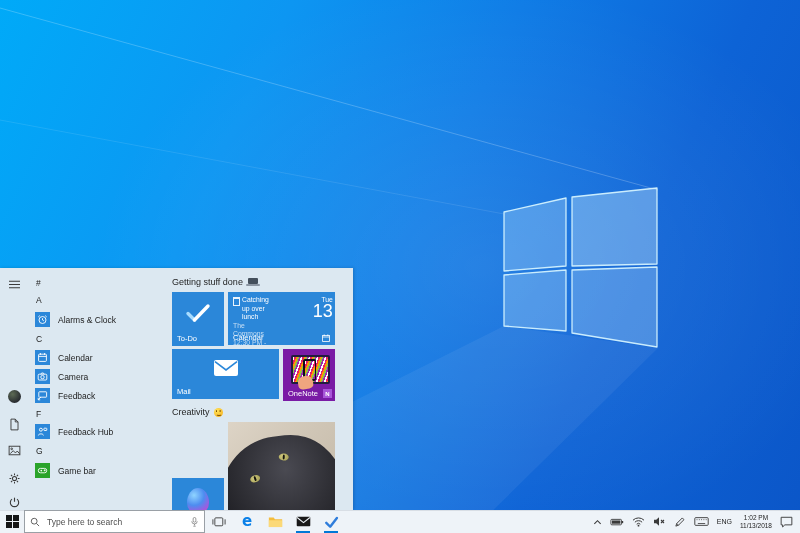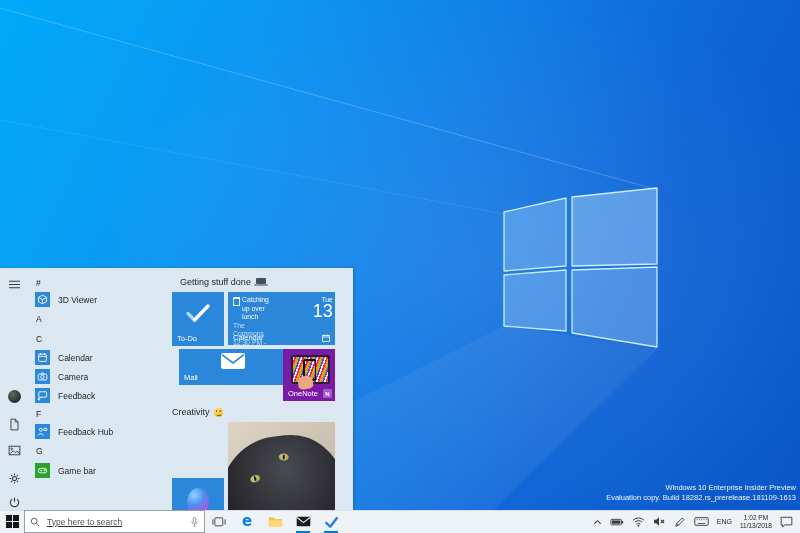--- a/index.html
+++ b/index.html
@@ -86,21 +86,21 @@
     background:radial-gradient(circle at 32% 28%,#8fd4ff,#4d8df0 42%,#a05ae0 72%,#e0558f 100%);}
   .balloon::after{content:'';position:absolute;left:8px;bottom:-3px;border-left:3px solid transparent;
     border-right:3px solid transparent;border-top:4px solid #d8558f;}
 
   
   .taskbar{position:absolute;left:0;top:510px;width:800px;height:23px;background:#eef3f8;
     box-shadow:inset 0 1px 0 #d8dee5;}
   .tb-start{position:absolute;left:0;top:0;width:24px;height:100%;display:flex;align-items:center;justify-content:center;}
   .tb-search{position:absolute;left:24px;top:0;height:100%;width:181px;background:#fff;
     border:1px solid #9aa0a6;box-sizing:border-box;display:flex;align-items:center;padding:0 5px;gap:5px;}
-  .tb-search input{flex:1;border:none;outline:none;background:transparent;font-family:inherit;font-size:8.5px;color:#333;min-width:0;text-decoration:underline;}
+  .tb-search input{flex:1;border:none;outline:none;background:transparent;font-family:inherit;font-size:8.5px;color:#333;min-width:0;}
   .tb-search input::placeholder{color:#4f4f4f;opacity:1;}
   .tb-apps{position:absolute;left:205px;top:0;height:100%;display:flex;}
   .tb-btn{width:28px;height:100%;display:flex;align-items:center;justify-content:center;position:relative;}
   .tb-btn.run::after{content:'';position:absolute;bottom:0;left:7px;right:7px;height:2px;background:#0078d7;}
   .edge-e{font-size:15px;font-weight:bold;color:#0a80e8;font-family:"DejaVu Sans",sans-serif;line-height:15px;}
   .tb-tray{position:absolute;right:0;top:0;height:100%;display:flex;align-items:center;padding-right:3px;}
   .tray-btn{height:100%;display:flex;align-items:center;justify-content:center;padding:0 4px;}
   .lang{font-size:7px;color:#222;}
   .clock{font-size:6.5px;line-height:8px;text-align:center;color:#222;padding:0 4px;}
 </style>
@@ -115,24 +115,20 @@
       <line x1="0" y1="120" x2="504" y2="214" stroke="rgba(255,255,255,.10)" stroke-width="1"></line>
       <polygon points="504,326 658,348 470,533 90,533" fill="rgba(255,255,255,.06)"></polygon>
       <polygon points="0,533 0,370 290,533" fill="rgba(255,255,255,.05)"></polygon>
       <g fill="rgba(195,232,255,.30)" stroke="rgba(215,245,255,.92)" stroke-width="1.3" stroke-linejoin="round">
         <polygon points="504,212 566,198 566,266 504,271"></polygon>
         <polygon points="572,197 657,188 657,264 572,266" fill="rgba(210,240,255,.36)"></polygon>
         <polygon points="504,275 566,270 566,331 504,326"></polygon>
         <polygon points="572,270 657,267 657,347 572,333"></polygon>
       </g>
     </svg>
-    <div class="watermark">
-      <div>Windows 10 Enterprise Insider Preview</div>
-      <div>Evaluation copy. Build 18282.rs_prerelease.181109-1613</div>
-    </div>
   </div>
 
   <div class="startmenu">
 
     <div class="rail">
       <div class="rail-btn" style="top:8px">
         <svg width="13" height="11" viewBox="0 0 14 12" fill="none" stroke="#3a3a3a" stroke-width="1.2">
             <path d="M1 2.5h12M1 6h12M1 9.5h12"></path>
           </svg>
       </div>
@@ -163,32 +159,33 @@
             <path d="M7 1.8v4.4"></path>
             <path d="M4.3 3.4a4.5 4.5 0 1 0 5.4 0"></path>
           </svg>
       </div>
     </div>
 
     <div class="applist">
       <div class="row h14 hdr">
           <span>#</span>
         </div>
-      <div class="row h19 app">
-        <span class="ic">
-            <svg width="11" height="11" viewBox="0 0 11 11" fill="none" stroke="#fff" stroke-width=".9">
-              <path d="M5.5 1.2 9.6 3.4v4.2L5.5 9.8 1.4 7.6V3.4Z"></path>
-              <path d="M1.4 3.4 5.5 5.6 9.6 3.4M5.5 5.6v4.2"></path>
-            </svg>
-          </span>
-        <span class="lbl">3D Viewer</span>
-      </div>
       <div class="row h20 hdr">
           <span>A</span>
         </div>
+      <div class="row h19 app">
+        <span class="ic">
+            <svg width="11" height="11" viewBox="0 0 11 11" fill="none" stroke="#fff" stroke-width=".9">
+              <circle cx="5.5" cy="6" r="3.5"></circle>
+              <path d="M5.5 4.2V6l1.4.9"></path>
+              <path d="M1.3 2.9 2.8 1.6M9.7 2.9 8.2 1.6"></path>
+            </svg>
+          </span>
+        <span class="lbl">Alarms &amp; Clock</span>
+      </div>
       <div class="row h19 hdr">
           <span>C</span>
         </div>
       <div class="row h19 app">
         <span class="ic">
             <svg width="11" height="11" viewBox="0 0 11 11" fill="none" stroke="#fff" stroke-width=".9">
               <rect x="1.6" y="2.2" width="7.8" height="7.2" rx=".8"></rect>
               <path d="M1.6 4.4h7.8M3.4 1v2M7.6 1v2"></path>
             </svg>
           </span>
@@ -234,21 +231,21 @@
             <svg width="11" height="11" viewBox="0 0 11 11" fill="none" stroke="#fff" stroke-width=".9">
               <rect x="1.3" y="3.4" width="8.4" height="4.4" rx="2.2"></rect>
               <path d="M3.5 5.6h1.6M4.3 4.8v1.6"></path>
               <circle cx="7.7" cy="5.3" r=".5" fill="#fff"></circle>
             </svg>
           </span>
         <span class="lbl">Game bar</span>
       </div>
     </div>
 
-    <div class="group-hdr" style="left:180px;top:9px">
+    <div class="group-hdr" style="left:172px;top:9px">
       <span>Getting stuff done</span>
       <span class="emj-laptop"></span>
     </div>
 
     <div class="tile" style="left:172px;top:24px;width:52px;height:54px">
       <div class="tile-center">
         <svg width="26" height="20" viewBox="0 0 26 20" fill="none" stroke-linecap="round" stroke-linejoin="round">
           <path d="M3 10.5 9.5 17" stroke="#a8dcff" stroke-width="3.4"></path>
           <path d="M9.5 17 23 3" stroke="#fff" stroke-width="3.4"></path>
         </svg>
@@ -273,21 +270,21 @@
       </div>
       <div class="cal-foot">
         <span>Calendar</span>
         <svg width="8" height="8" viewBox="0 0 8 8" fill="none" stroke="#fff" stroke-width=".8">
             <rect x=".6" y="1.4" width="6.8" height="6"></rect>
             <path d="M.6 3h6.8M2.2.4v1.6M5.8.4v1.6"></path>
           </svg>
       </div>
     </div>
 
-    <div class="tile" style="left:179px;top:81px;width:107px;height:36px">
+    <div class="tile" style="left:172px;top:81px;width:107px;height:50px">
       <div class="tile-center">
         <svg width="26" height="18" viewBox="0 0 26 18">
             <rect x="1" y="1" width="24" height="16" rx="2" fill="#fff"></rect>
             <path d="M2 2.6 13 11 24 2.6" stroke="#2b87d9" stroke-width="1.6" fill="none"></path>
           </svg>
       </div>
       <span class="tile-label">Mail</span>
     </div>
 
     <div class="tile" style="left:283px;top:81px;width:52px;height:52px;background:#7a1ba5">

